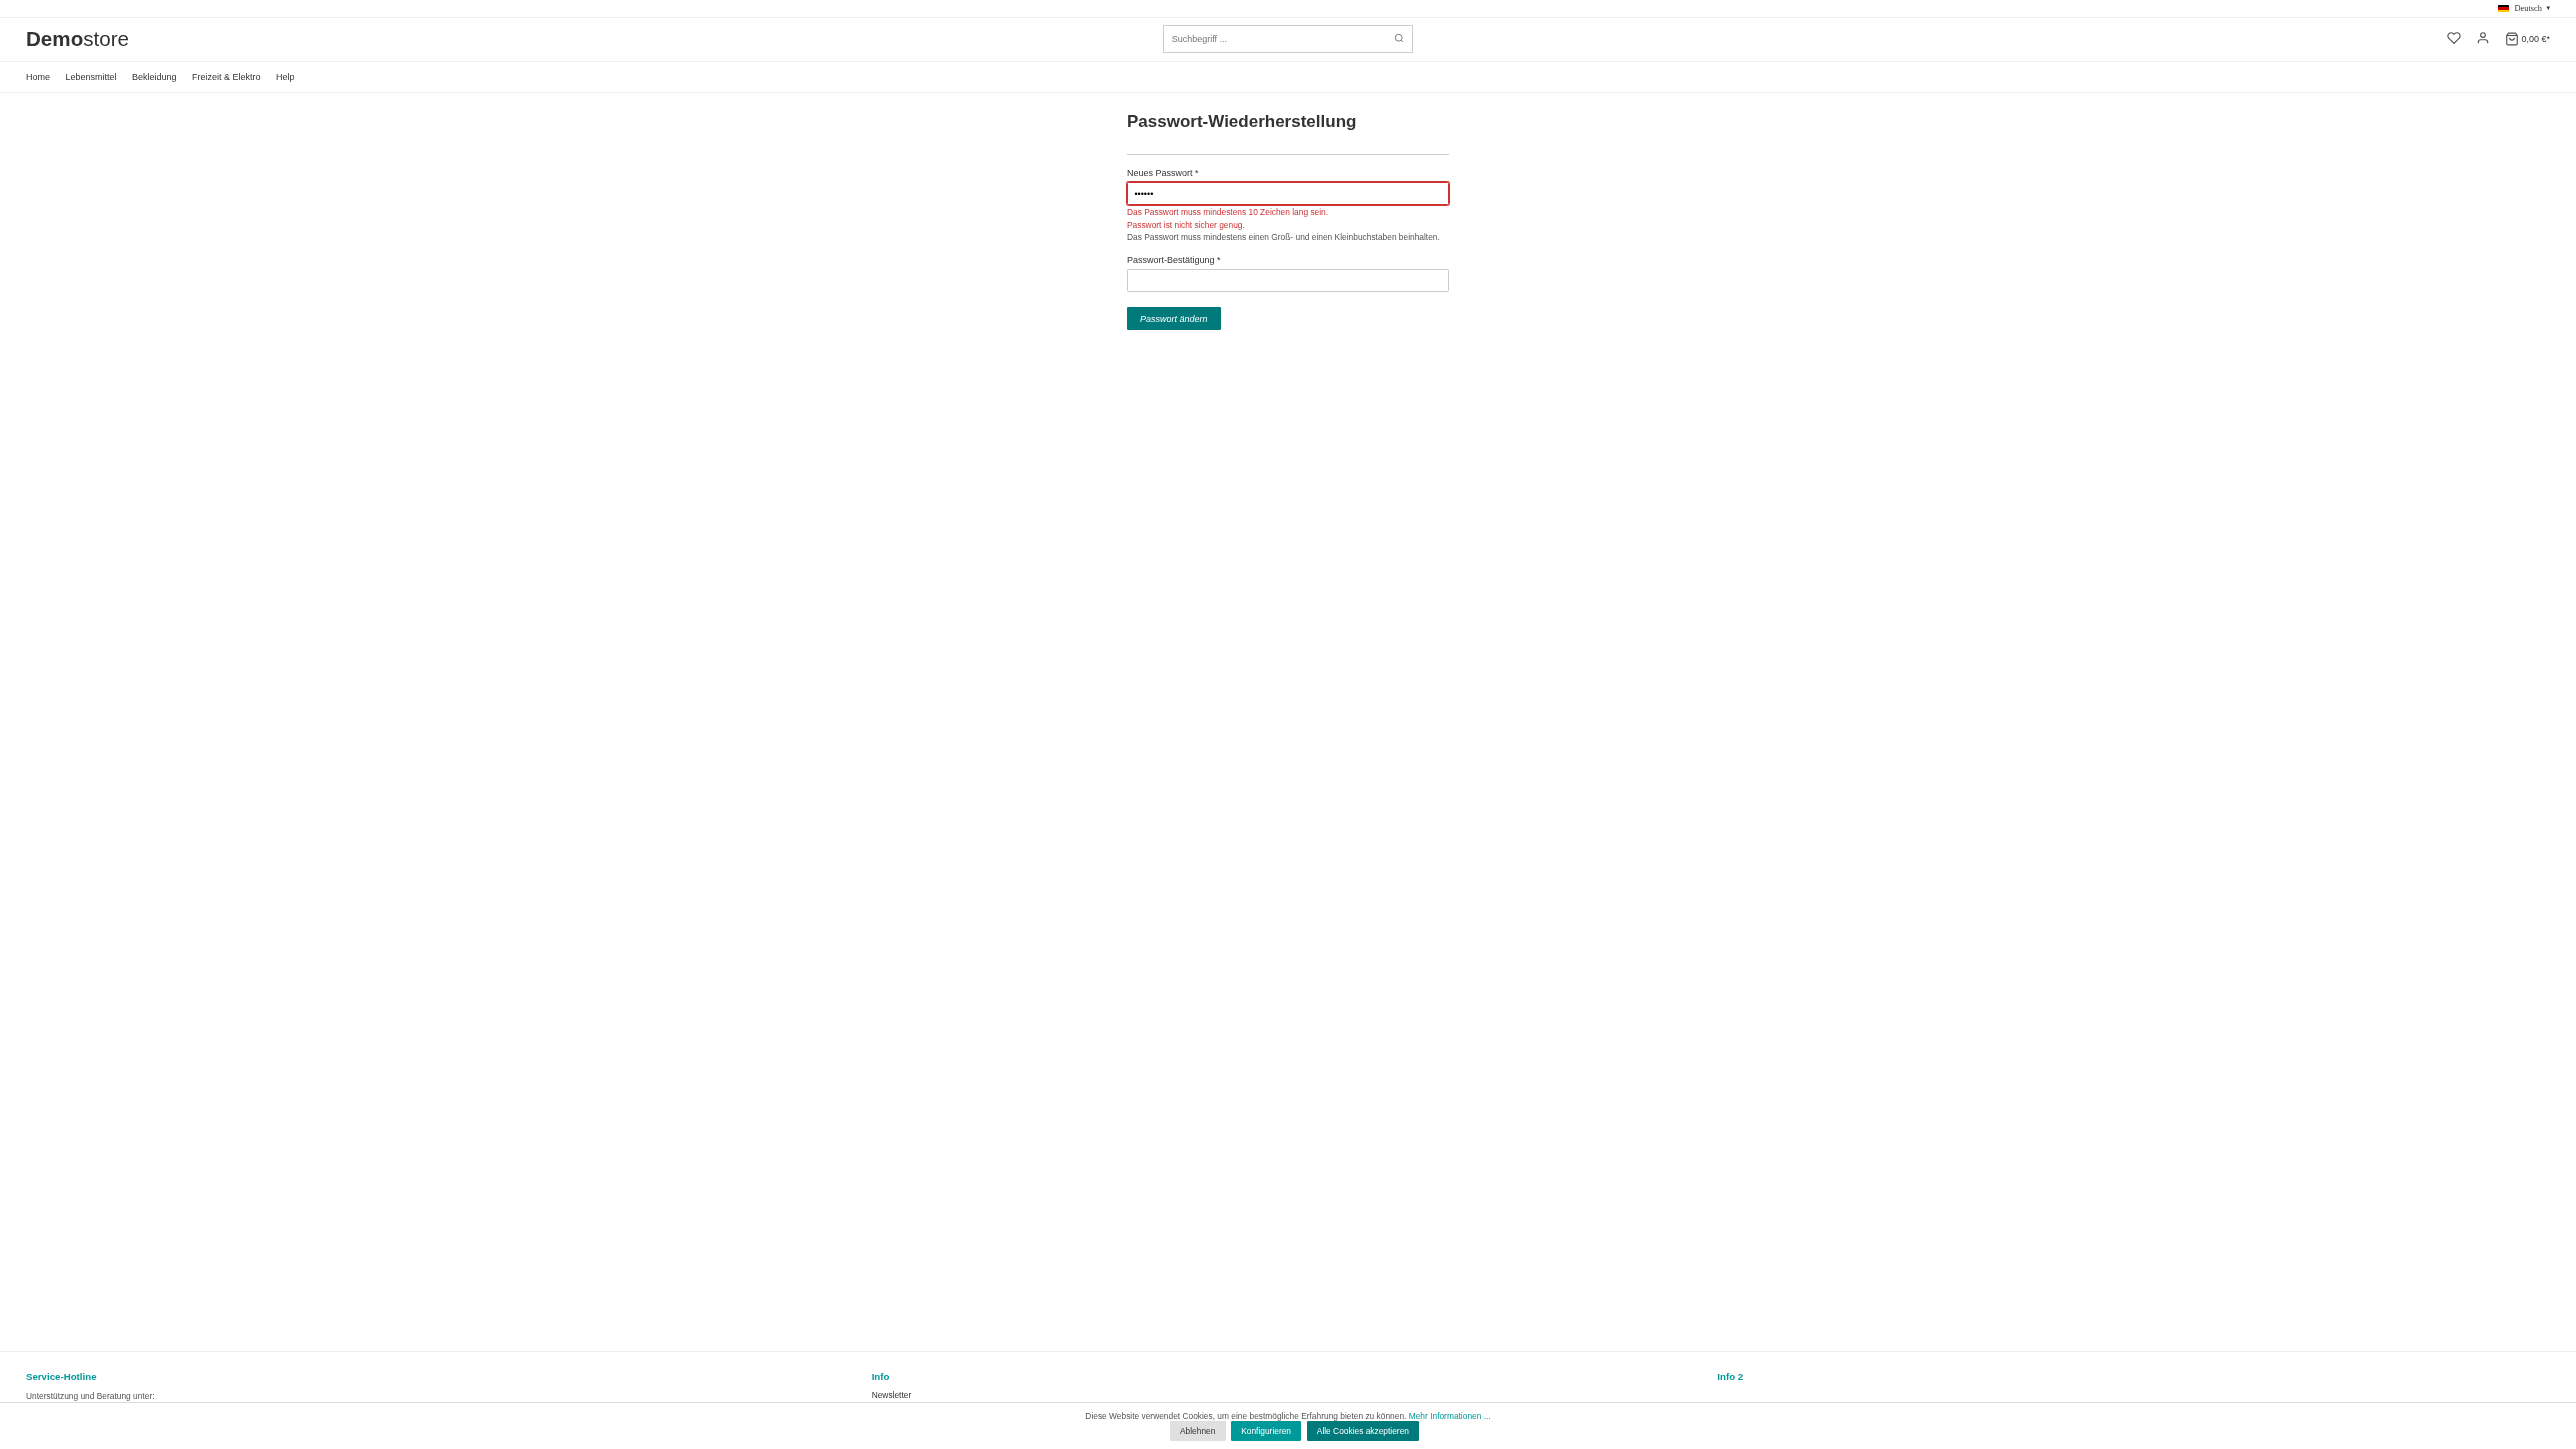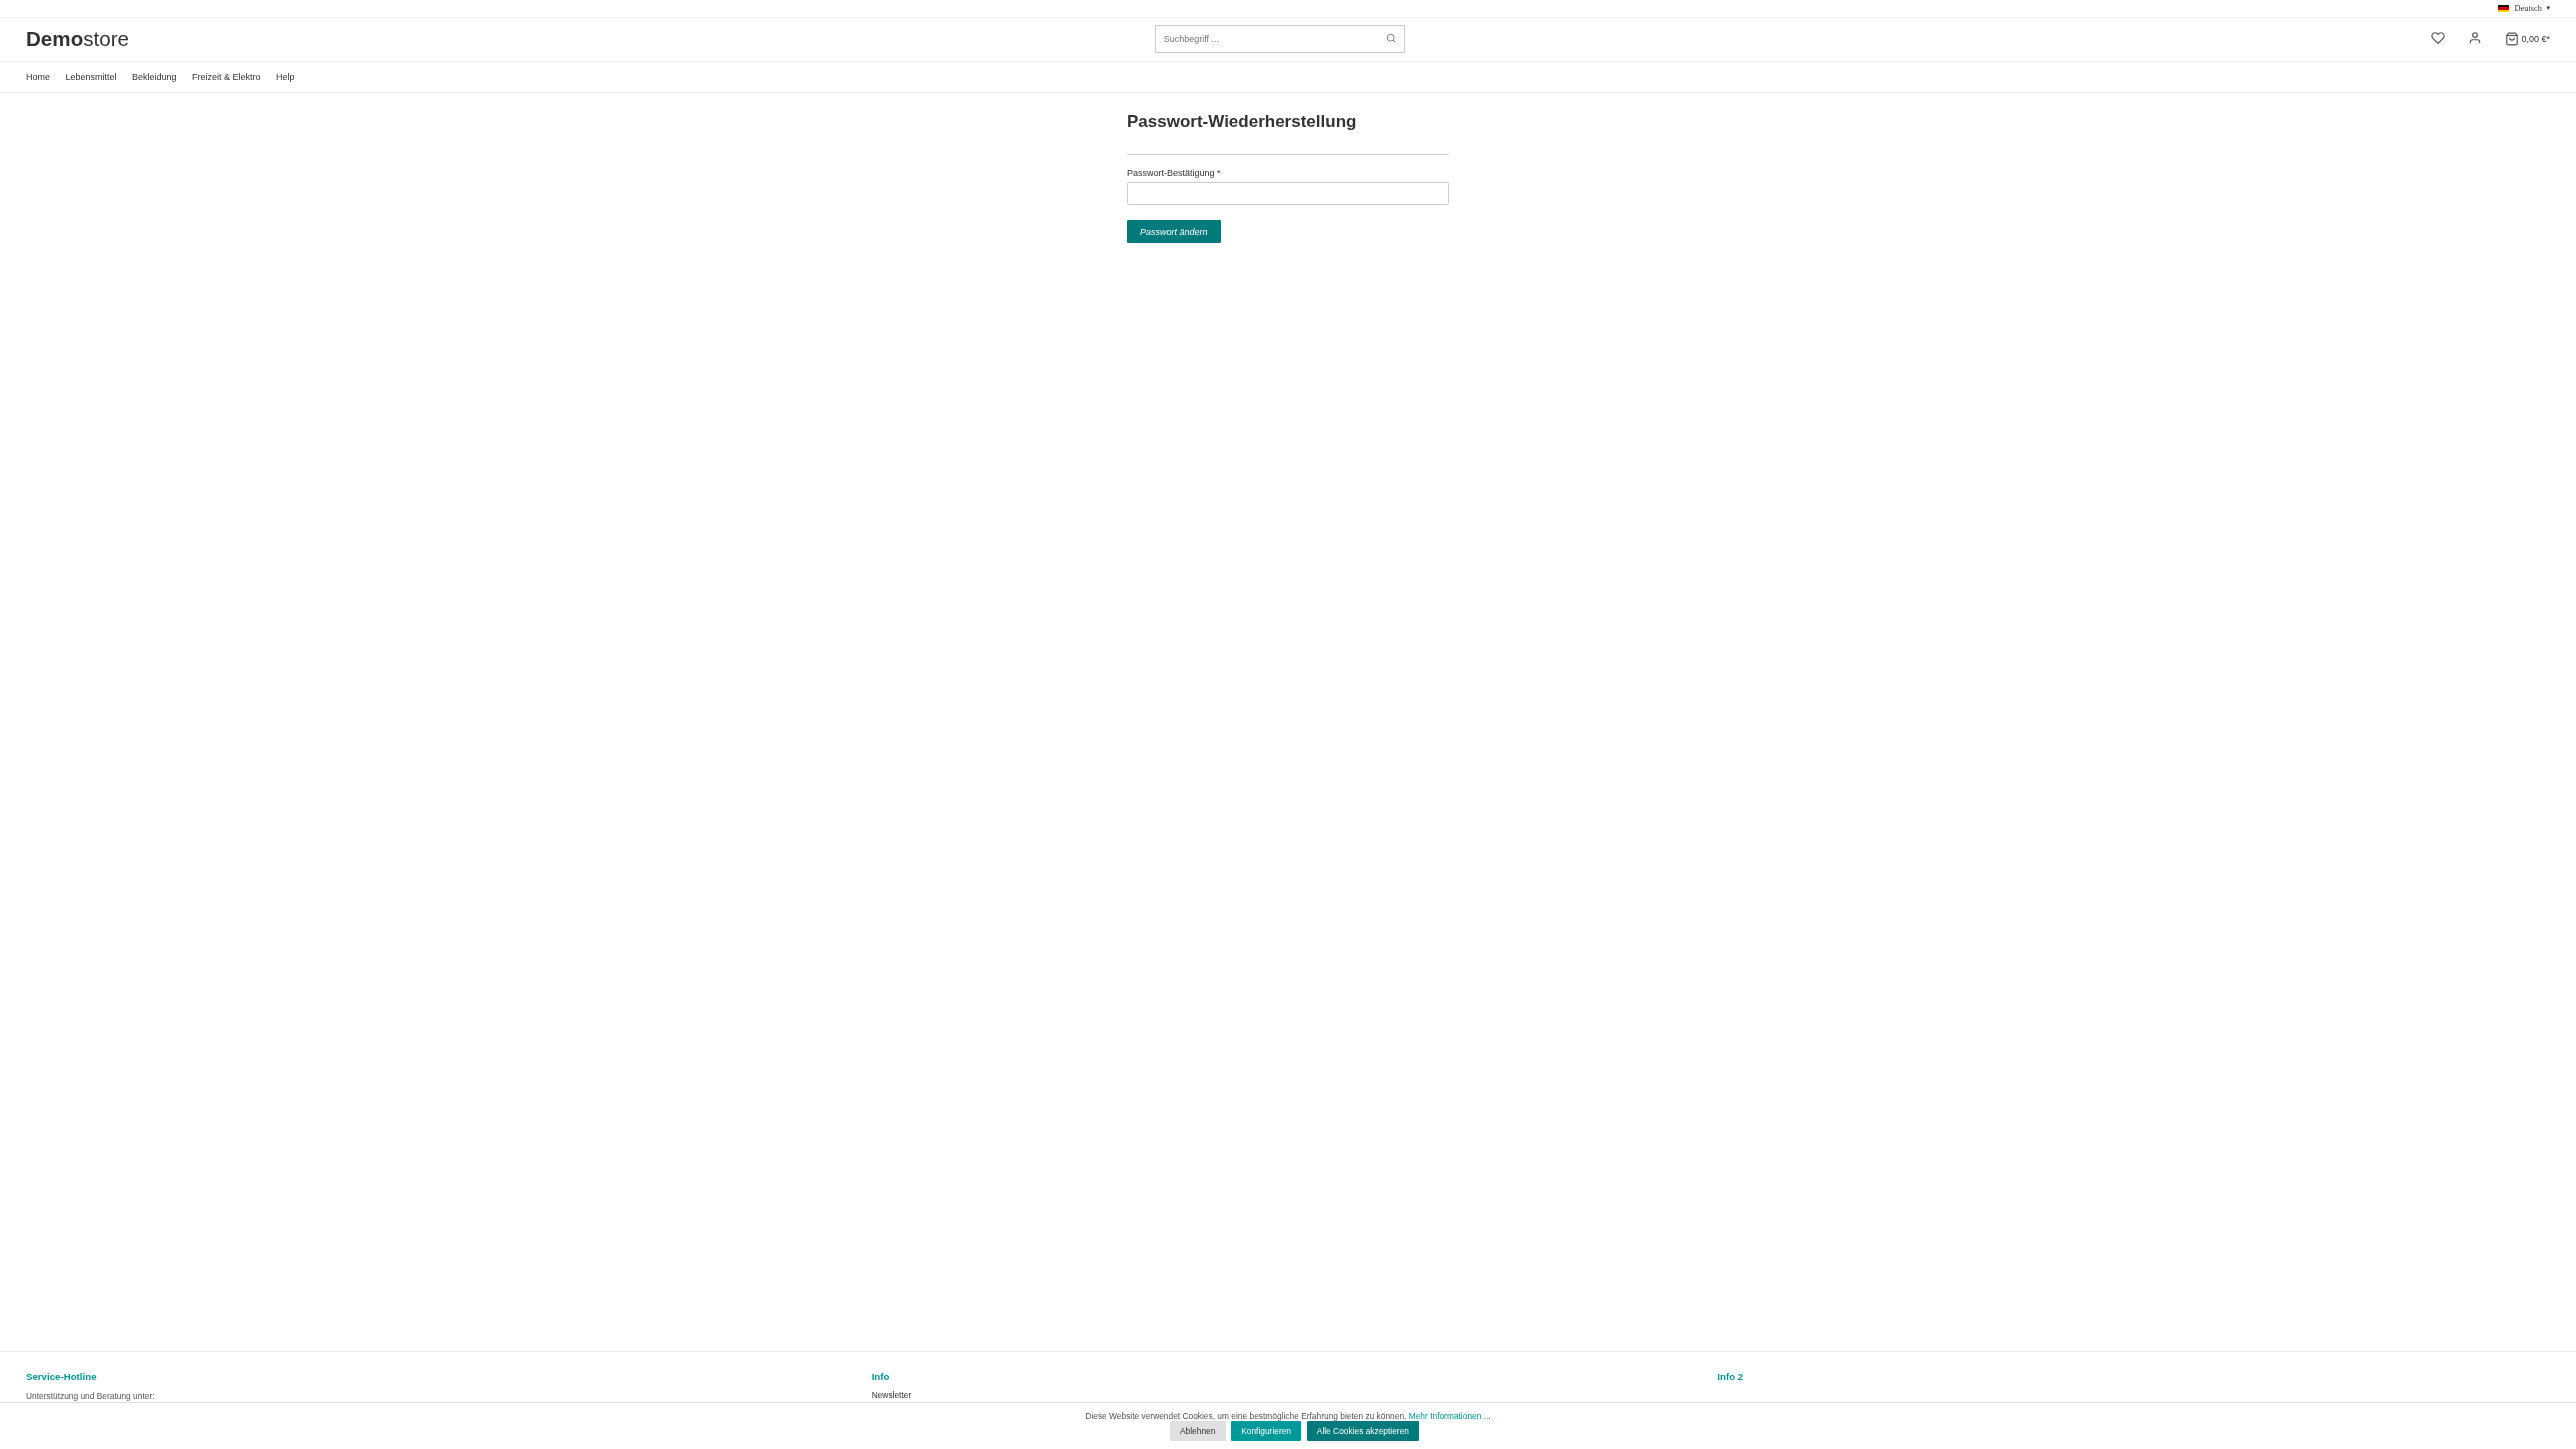--- a/index.html
+++ b/index.html
@@ -5,21 +5,21 @@
     * { box-sizing: border-box; margin: 0; padding: 0; }
     body { font-family: Arial, sans-serif; font-size: 9px; color: #333; background: #fff; min-height: 100vh; display: flex; flex-direction: column; }
 
     
     .header { display: flex; align-items: center; justify-content: space-between; padding: 7.7px 26px; border-bottom: 0.6px solid #eee; }
     .logo { font-size: 20.6px; font-weight: bold; color: #333; }
     .logo span { font-weight: 300; }
     .search-bar { display: flex; align-items: center; border: 0.6px solid #ccc; border-radius: 0; overflow: hidden; width: 250px; }
     .search-bar input { border: none; outline: none; padding: 5.2px 7.7px; flex: 1; font-size: 9px; color: #666; }
     .search-bar button { background: none; border: none; padding: 5.2px 7.7px; cursor: pointer; color: #666; }
-    .header-icons { display: flex; align-items: center; gap: 23px; }
+    .header-icons { display: flex; align-items: center; gap: 15px; }
     .header-icons .icon-btn { background: none; border: none; cursor: pointer; color: #555; font-size: 13px; }
     .cart-btn { display: flex; align-items: center; gap: 2.6px; background: none; border: none; cursor: pointer; font-size: 9px; color: #333; }
 
     
     .top-bar { display: flex; justify-content: flex-end; padding: 3.9px 26px; font-size: 8.4px; border-bottom: 0.6px solid #f0f0f0; background: #fff; }
     .top-bar .lang { display: flex; align-items: center; gap: 2.6px; cursor: pointer; font-family: Liberation Serif, serif; }
 
     
     .nav { display: flex; align-items: center; padding: 0 26px; border-bottom: 0.6px solid #eee; }
     .nav a { display: block; padding: 10.3px 10.3px 10.3px 0; margin-right: 5.2px; text-decoration: none; color: #333; font-size: 9px; }
@@ -108,20 +108,27 @@
   <a href="#">Lebensmittel</a>
   <a href="#">Bekleidung</a>
   <a href="#">Freizeit &amp; Elektro</a>
   <a href="#">Help</a>
 </nav>
 
 <main>
   <div class="form-container">
     <h2 class="form-title">Passwort-Wiederherstellung</h2>
 
+    <div class="form-group">
+      <label class="form-label">Neues Passwort *</label>
+      <input type="password" class="form-input error" value="••••••" style="">
+      <div class="error-text">Das Passwort muss mindestens 10 Zeichen lang sein.</div>
+      <div class="error-text">Passwort ist nicht sicher genug.</div>
+      <div class="hint-text">Das Passwort muss mindestens einen Groß- und einen Kleinbuchstaben beinhalten.</div>
+    </div>
 
     <div class="form-group">
       <label class="form-label">Passwort-Bestätigung *</label>
       <input type="password" class="form-input" style="">
     </div>
 
     <button class="submit-btn">Passwort ändern</button>
   </div>
 </main>
 

